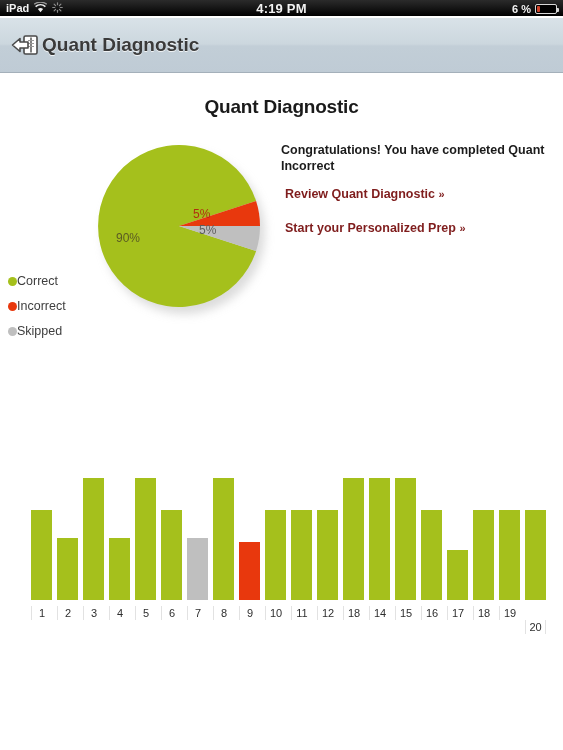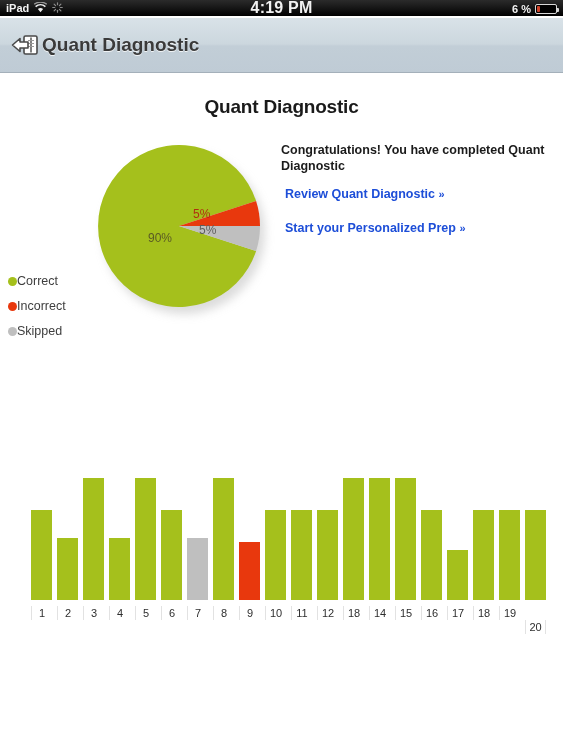--- a/index.html
+++ b/index.html
@@ -32,21 +32,21 @@
     display: flex;
     align-items: center;
     gap: 5px;
     padding-left: 6px;
     flex: 0 0 auto;
   }
   .sb-center {
     position: absolute;
     left: 0; right: 0;
     text-align: center;
-    font-size: 16px;
+    font-size: 13px;
     font-weight: bold;
     letter-spacing: 0.2px;
   }
   .sb-right {
     position: absolute;
     right: 6px;
     top: 0;
     height: 18px;
     display: flex;
     align-items: center;
@@ -182,21 +182,21 @@
     position: absolute;
     left: 0; top: 0;
     width: 162px;
     height: 162px;
   }
   .pie-label {
     position: absolute;
     font-size: 12px;
     white-space: nowrap;
   }
-  .lbl-correct { left: 18px; top: 86px; color: #5b5b24; margin-left: 32px; }
+  .lbl-correct { left: 18px; top: 86px; color: #5b5b24; }
   .lbl-incorrect { left: 95px; top: 62px; color: #b03010; }
   .lbl-skipped { left: 101px; top: 78px; color: #5e5e5e; }
 
   
   .info-panel {
     position: absolute;
     top: 68px;
     left: 281px;
     width: 268px;
   }
@@ -204,21 +204,21 @@
     font-size: 12.5px;
     font-weight: bold;
     color: #1b1b1b;
     line-height: 16px;
     margin: 0 0 4px 0;
   }
   .info-link {
     display: block;
     font-size: 12.5px;
     font-weight: bold;
-    color: #1d4ed8;
+    color: #7f1d1d;
     text-decoration: none;
     line-height: 16px;
     padding: 8px 0 10px 4px;
     cursor: pointer;
   }
   .info-link .chev { font-size: 11px; }
 
   
   .barchart {
     position: absolute;
@@ -347,21 +347,21 @@
 
         <path id="slice-skipped" d="M 81 81 L 162 81 A 81 81 0 0 1 158.1 106.0 Z" fill="#BFBFBF"></path>
       </svg>
       <span class="pie-label lbl-correct">90%</span>
       <span class="pie-label lbl-incorrect">5%</span>
       <span class="pie-label lbl-skipped">5%</span>
     </div>
   </div>
 
   <div class="info-panel">
-    <p class="info-text">Congratulations! You have completed Quant Diagnostic</p>
+    <p class="info-text">Congratulations! You have completed Quant Incorrect</p>
     <a class="info-link">
       <span>Review Quant Diagnostic</span>
       <span class="chev">»</span>
     </a>
     <a class="info-link">
       <span>Start your Personalized Prep</span>
       <span class="chev">»</span>
     </a>
   </div>
 

